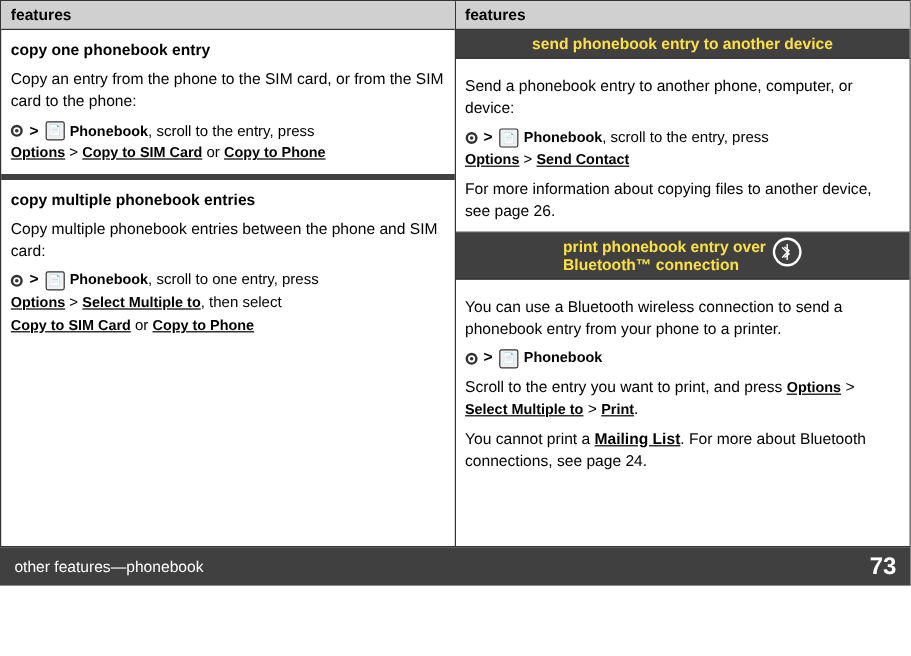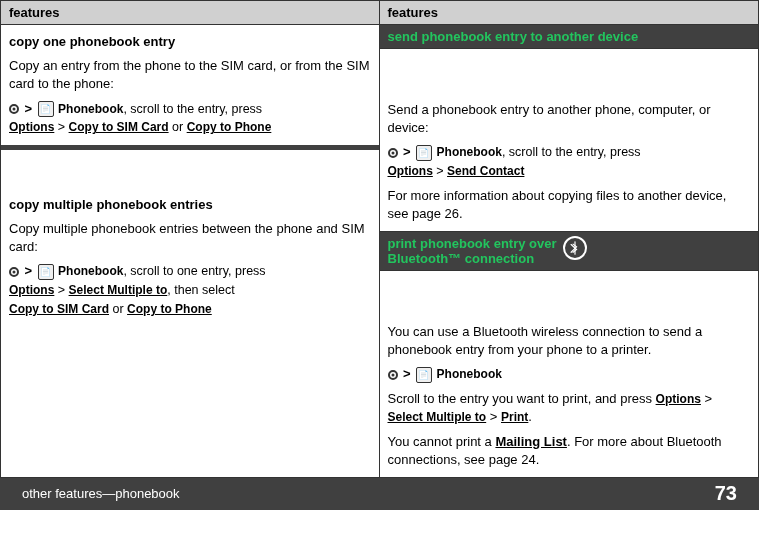--- a/index.html
+++ b/index.html
@@ -44,42 +44,41 @@
     .section-header {
       background: #d0d0d0;
       font-weight: bold;
       font-size: 13px;
       padding: 4px 8px;
       border-bottom: 1px solid #333;
     }
 
     .section-header-dark {
       background: #404040;
-      color: #22c55e;
+      color: #fde047;
       font-weight: bold;
       font-size: 13px;
       padding: 4px 8px;
       border-bottom: 1px solid #333;
       display: flex;
       align-items: flex-start;
-      justify-content: flex-start;
+      justify-content: center;
     }
 
     .section-body {
       padding: 8px 8px;
       font-size: 13px;
       line-height: 1.4;
       border-bottom: 5px solid #404040;
     }
 
     .section-body-last {
       padding: 8px 8px;
       font-size: 13px;
       line-height: 1.4;
-      margin-top: 38px;
     }
 
     .bold-title {
       font-weight: bold;
     }
 
     .nav-instruction {
       font-size: 12.5px;
       margin-top: 6px;
       line-height: 1.45;
@@ -155,21 +154,21 @@
     .bt-icon svg {
       width: 14px;
       height: 14px;
     }
 
     
     .footer-bar {
       background: #404040;
       color: #fff;
       font-size: 13px;
-      padding: 5px 22px;
+      padding: 5px 12px;
       display: flex;
       align-items: center;
       justify-content: space-between;
       height: 32px;
     }
 
     .footer-page-num {
       font-size: 20px;
       font-weight: bold;
     }

